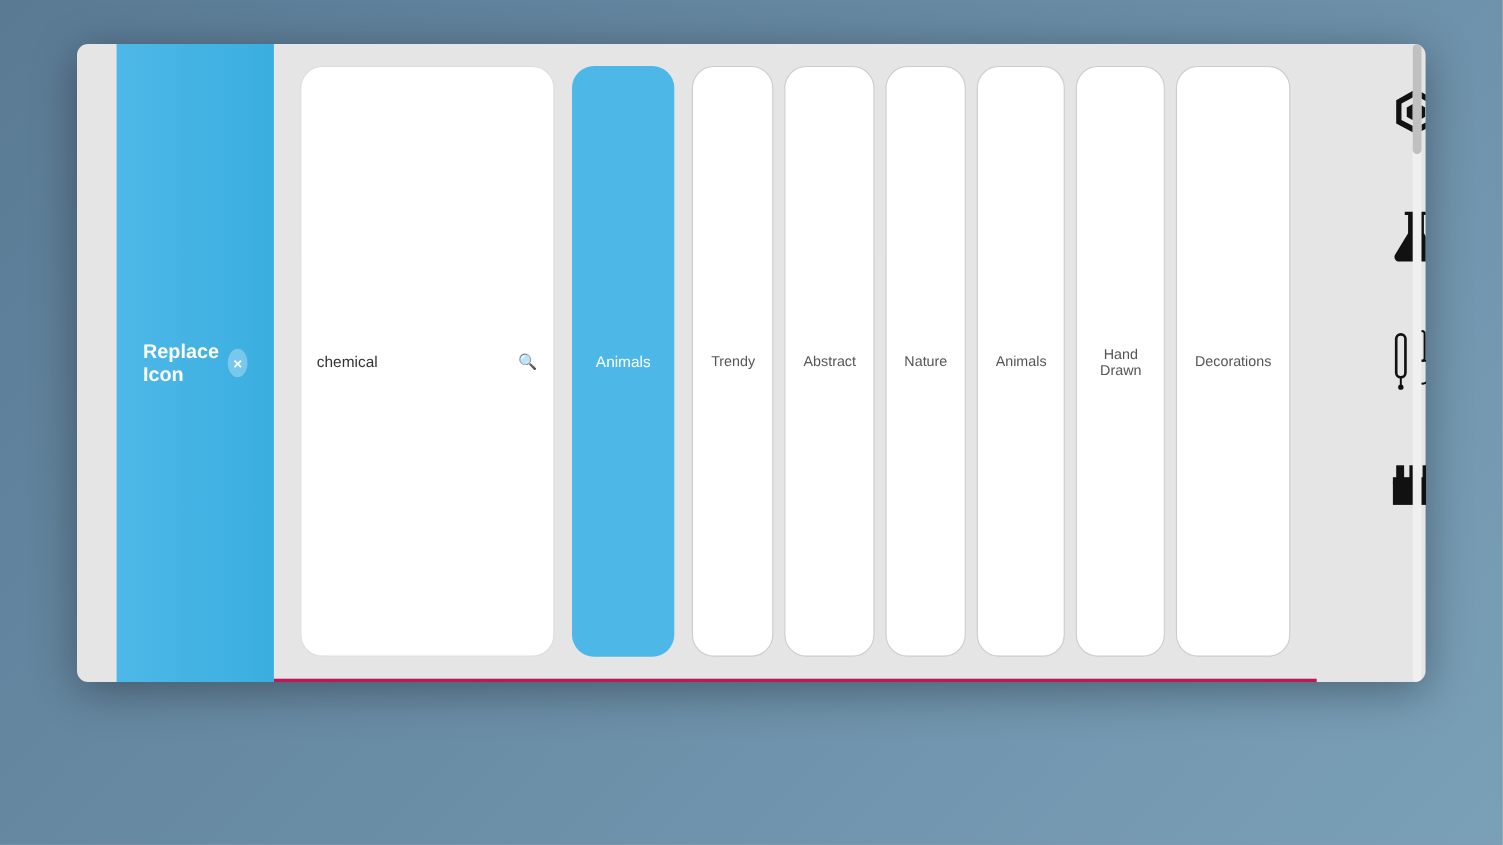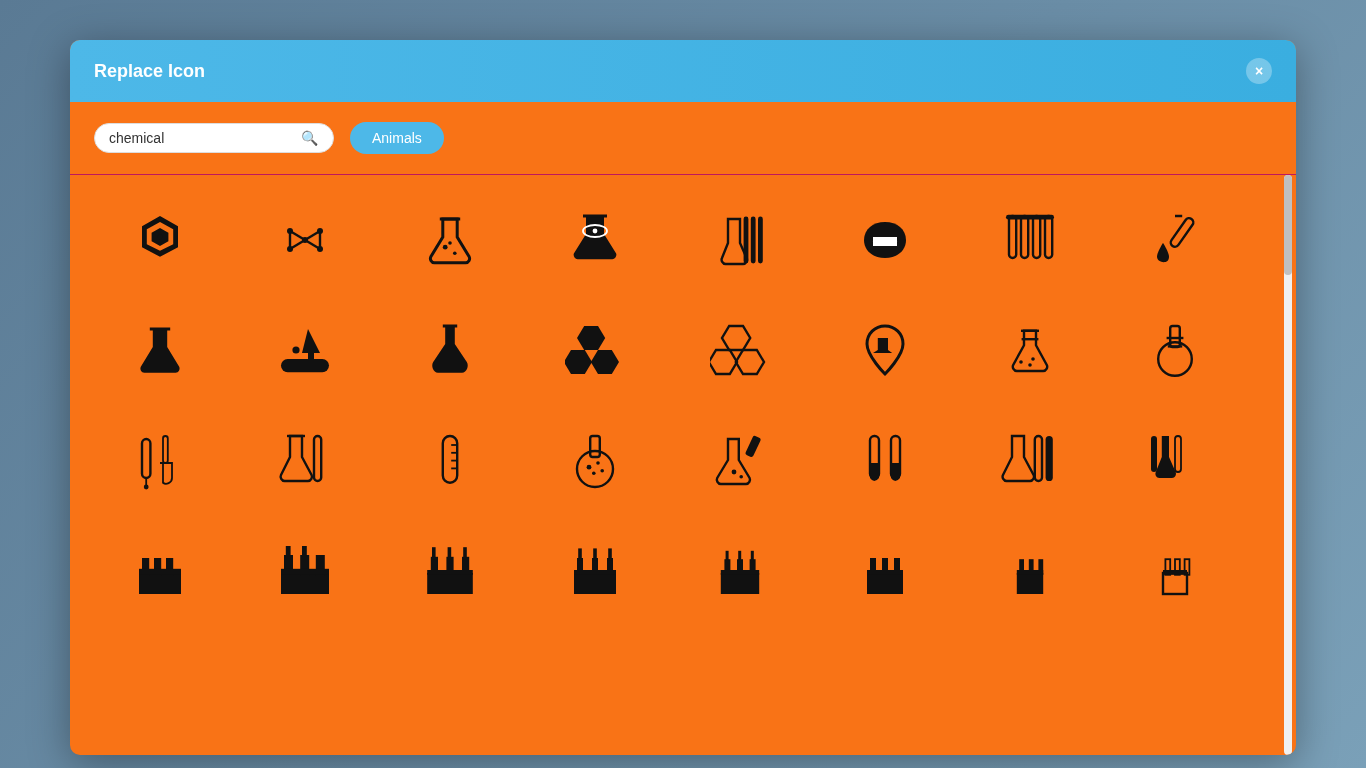--- a/index.html
+++ b/index.html
@@ -14,26 +14,26 @@
     .bg-overlay {
       position: absolute;
       inset: 0;
       background: linear-gradient(135deg, #5a7a94 0%, #7aa0b8 100%);
     }
     .modal {
       position: absolute;
       top: 40px;
       left: 70px;
       width: 1226px;
-      background: #f97316;
+      background: #e5e5e5;
       border-radius: 10px;
       box-shadow: 0 8px 40px rgba(0,0,0,0.35);
       overflow: hidden;
       display: flex;
-      flex-direction: column;
+      padding-left: 36px;
     }
     .modal-header {
       background: linear-gradient(90deg, #4db8e8 0%, #3aaee0 100%);
       padding: 18px 24px;
       display: flex;
       align-items: center;
       justify-content: space-between;
     }
     .modal-title {
       color: #fff;
@@ -50,23 +50,22 @@
       font-size: 14px;
       cursor: pointer;
       display: flex;
       align-items: center;
       justify-content: center;
       font-weight: bold;
     }
     .modal-toolbar {
       padding: 20px 24px;
       display: flex;
-      align-items: center;
       gap: 16px;
-      border-bottom: 1px solid #be185d;
+      border-bottom: 3px solid #be185d;
     }
     .search-container {
       display: flex;
       align-items: center;
       border: 1.5px solid #ddd;
       border-radius: 20px;
       padding: 6px 14px;
       background: #fff;
       width: 240px;
     }
@@ -162,20 +161,28 @@
     <button class="close-btn">×</button>
   </div>
 
   <div class="modal-toolbar">
     <div class="search-container">
       <input class="search-input" type="text" value="chemical" style="">
       <span class="search-icon-inner">🔍</span>
     </div>
     <button class="search-btn">Animals</button>
 
+    <div class="filter-tags">
+      <button class="filter-tag">Trendy</button>
+      <button class="filter-tag">Abstract</button>
+      <button class="filter-tag">Nature</button>
+      <button class="filter-tag">Animals</button>
+      <button class="filter-tag">Hand Drawn</button>
+      <button class="filter-tag">Decorations</button>
+    </div>
   </div>
 
   <div class="modal-body">
     <div class="icons-grid">
 
       <div class="icon-cell">
         <svg viewBox="0 0 100 100">
             <path d="M50 10 L80 27 L80 62 L50 78 L20 62 L20 27 Z M50 20 L72 32 L72 57 L50 68 L28 57 L28 32 Z M50 30 L64 38 L64 52 L50 60 L36 52 L36 38 Z" fill-rule="evenodd"></path>
             <circle cx="50" cy="45" r="4"></circle>
           </svg>

